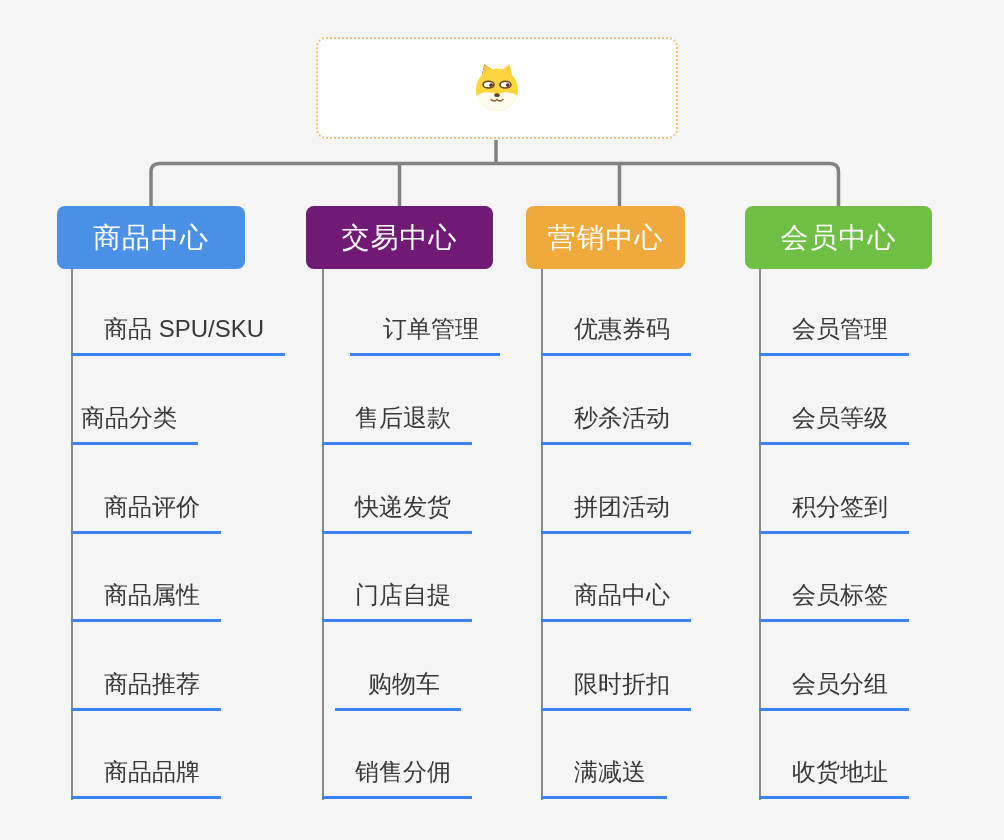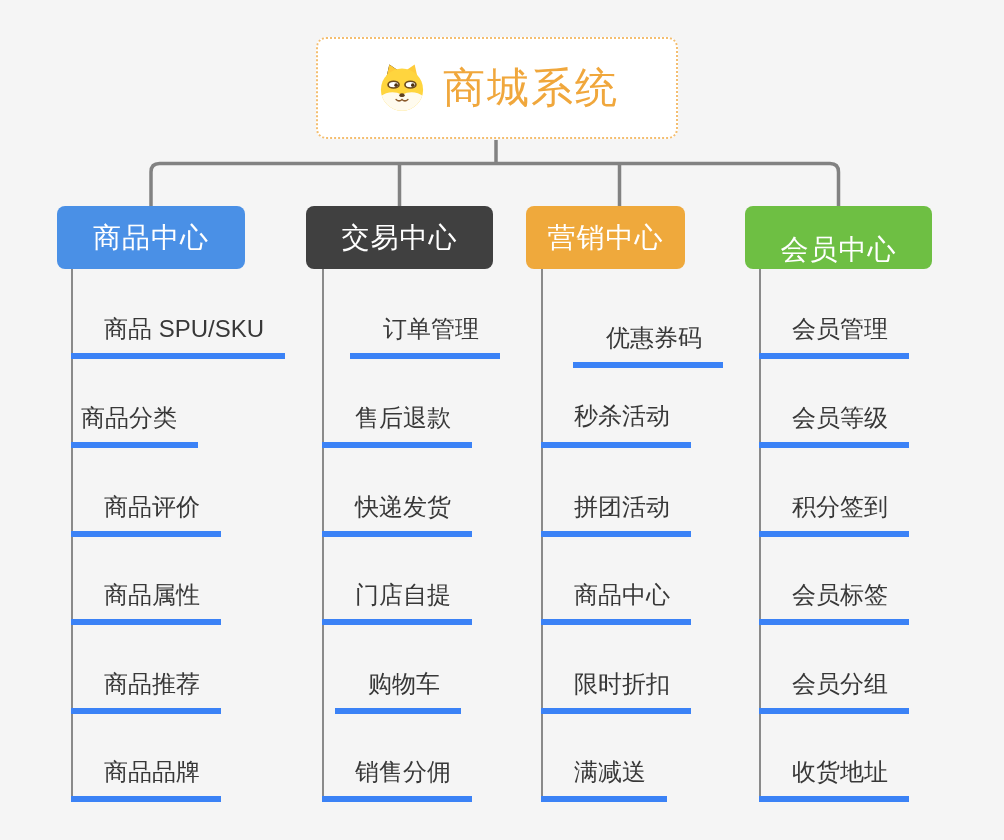--- a/index.html
+++ b/index.html
@@ -25,21 +25,21 @@
     color:#ffffff;font-size:28px;letter-spacing:1px;box-sizing:border-box;
   }
   .b0{left:57px;width:188px;}
   .b1{left:306px;width:187px;}
   .b2{left:526px;width:159px;}
   .b3{left:745px;width:187px;}
   
   .leaf{
     position:absolute;
     padding:0 21px 7px 33px;
-    border-bottom:6px solid #3b82f6;
+    border-bottom:3px solid #3b82f6;
     font-size:24px;line-height:35px;color:#383838;
     white-space:nowrap;
   }
 </style>
 </head>
 <body>
 
 <svg class="connector-svg" width="1004" height="220" viewBox="0 0 1004 220">
   <g fill="none" stroke="#828282" stroke-width="3.5">
     <path d="M496,140 L496,164"></path>
@@ -65,54 +65,53 @@
         <path d="M5,43 Q18,33 32,40 Q46,33 59,43 L59,62 L5,62 Z" fill="#fffbee"></path>
       </g>
       <ellipse cx="22" cy="28" rx="6.5" ry="4" fill="#ffffff" stroke="#6b4a1e" stroke-width="2"></ellipse>
       <circle cx="25" cy="28.6" r="2.1" fill="#4d3110"></circle>
       <ellipse cx="42" cy="28" rx="6.5" ry="4" fill="#ffffff" stroke="#6b4a1e" stroke-width="2"></ellipse>
       <circle cx="44.8" cy="28.6" r="2.1" fill="#4d3110"></circle>
       <ellipse cx="32" cy="40.5" rx="3.2" ry="2.3" fill="#5f4020"></ellipse>
       <path d="M25,45.5 Q28.5,49 32,45.5 Q35.5,49 39,45.5" fill="none" stroke="#8a5a2b" stroke-width="1.7" stroke-linecap="round"></path>
     </svg>
   </span>
-  <span class="root-title">商城系统</span>
 </div>
 
 <div class="branch b0" style="background: rgb(74, 144, 230);">
   <span>商品中心</span>
 </div>
-<div class="branch b1" style="background: #404040;">
+<div class="branch b1" style="background: #701a75;">
   <span>交易中心</span>
 </div>
 <div class="branch b2" style="background: rgb(239, 169, 60);">
   <span>营销中心</span>
 </div>
-<div class="branch b3" style="background: rgb(110, 191, 67); align-items: flex-end;">
+<div class="branch b3" style="background: rgb(110, 191, 67);">
   <span>会员中心</span>
 </div>
 
 <div id="leaf-layer">
     <div class="spine" style="left: 71px;"></div>
     <div class="leaf" style="left: 71px; top: 311px;">商品 SPU/SKU</div>
     <div class="leaf" style="left: 71px; top: 400px; padding-left: 10px;">商品分类</div>
     <div class="leaf" style="left: 71px; top: 489px;">商品评价</div>
     <div class="leaf" style="left: 71px; top: 577px;">商品属性</div>
     <div class="leaf" style="left: 71px; top: 666px;">商品推荐</div>
     <div class="leaf" style="left: 71px; top: 754px;">商品品牌</div>
     <div class="spine" style="left: 322px;"></div>
     <div class="leaf" style="left: 322px; top: 311px; margin-left: 28px;">订单管理</div>
     <div class="leaf" style="left: 322px; top: 400px;">售后退款</div>
     <div class="leaf" style="left: 322px; top: 489px;">快递发货</div>
     <div class="leaf" style="left: 322px; top: 577px;">门店自提</div>
     <div class="leaf" style="left: 322px; top: 666px; margin-left: 13px;">购物车</div>
     <div class="leaf" style="left: 322px; top: 754px;">销售分佣</div>
     <div class="spine" style="left: 541px;"></div>
-    <div class="leaf" style="left: 541px; top: 320px; margin-left: 32px;">优惠券码</div>
-    <div class="leaf" style="left: 541px; top: 400px; font-family: Liberation Mono, monospace;">秒杀活动</div>
+    <div class="leaf" style="left: 541px; top: 311px;">优惠券码</div>
+    <div class="leaf" style="left: 541px; top: 400px;">秒杀活动</div>
     <div class="leaf" style="left: 541px; top: 489px;">拼团活动</div>
     <div class="leaf" style="left: 541px; top: 577px;">商品中心</div>
     <div class="leaf" style="left: 541px; top: 666px;">限时折扣</div>
     <div class="leaf" style="left: 541px; top: 754px;">满减送</div>
     <div class="spine" style="left: 759px;"></div>
     <div class="leaf" style="left: 759px; top: 311px;">会员管理</div>
     <div class="leaf" style="left: 759px; top: 400px;">会员等级</div>
     <div class="leaf" style="left: 759px; top: 489px;">积分签到</div>
     <div class="leaf" style="left: 759px; top: 577px;">会员标签</div>
     <div class="leaf" style="left: 759px; top: 666px;">会员分组</div>

